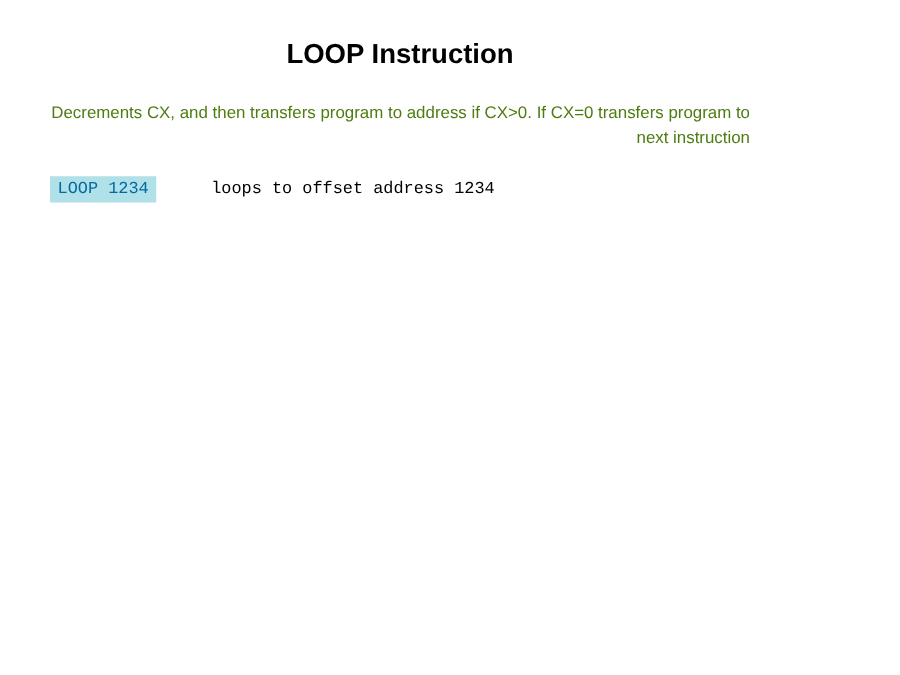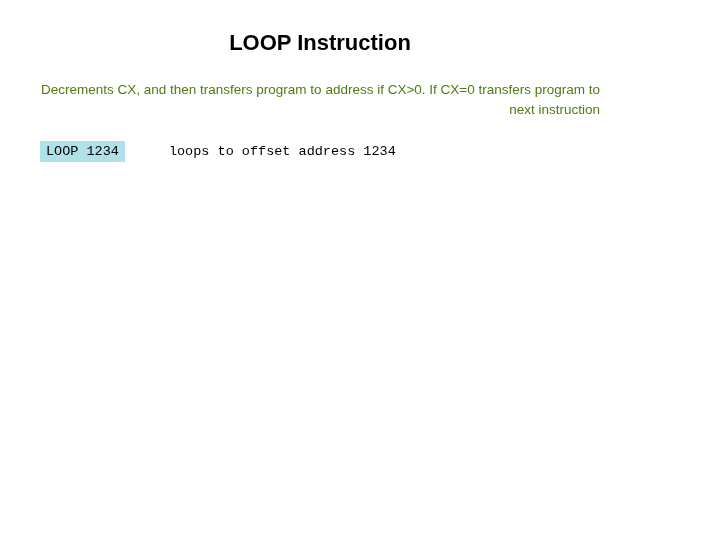--- a/index.html
+++ b/index.html
@@ -46,21 +46,21 @@
       align-items: center;
       gap: 16px;
       margin-top: 10px;
     }
 
     .code-highlight {
       background-color: #b0e0e8;
       font-family: 'Courier New', Courier, monospace;
       font-size: 13.5px;
       padding: 3px 6px;
-      color: #000000;
+      color: #0369a1;
       white-space: nowrap;
     }
 
     .code-comment {
       font-family: 'Courier New', Courier, monospace;
       font-size: 13.5px;
       color: #000000;
       white-space: nowrap;
       margin-left: 28px;
     }

